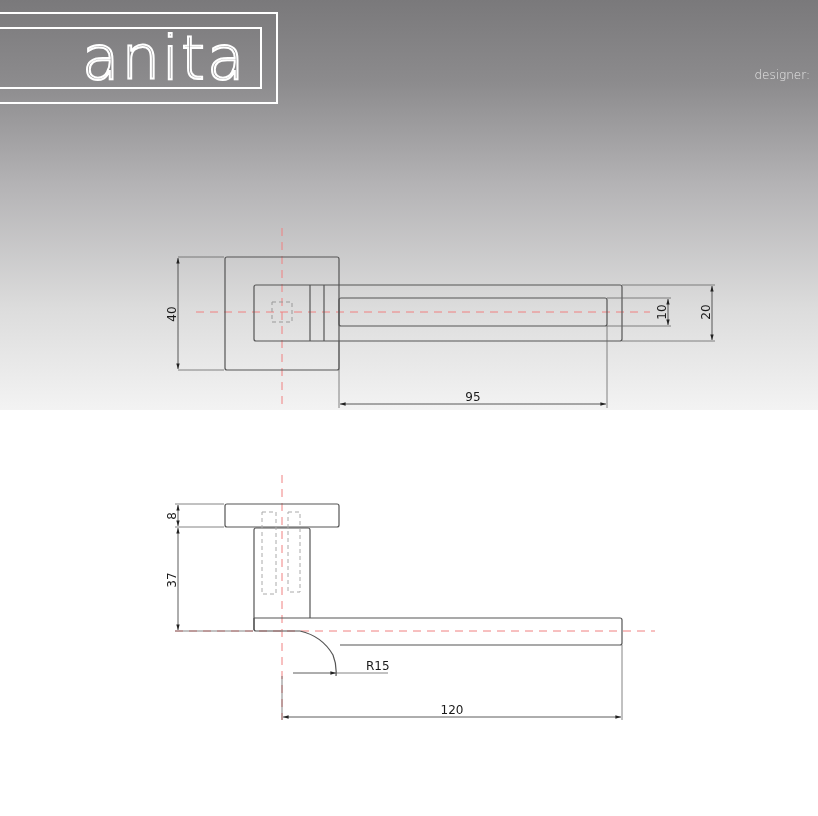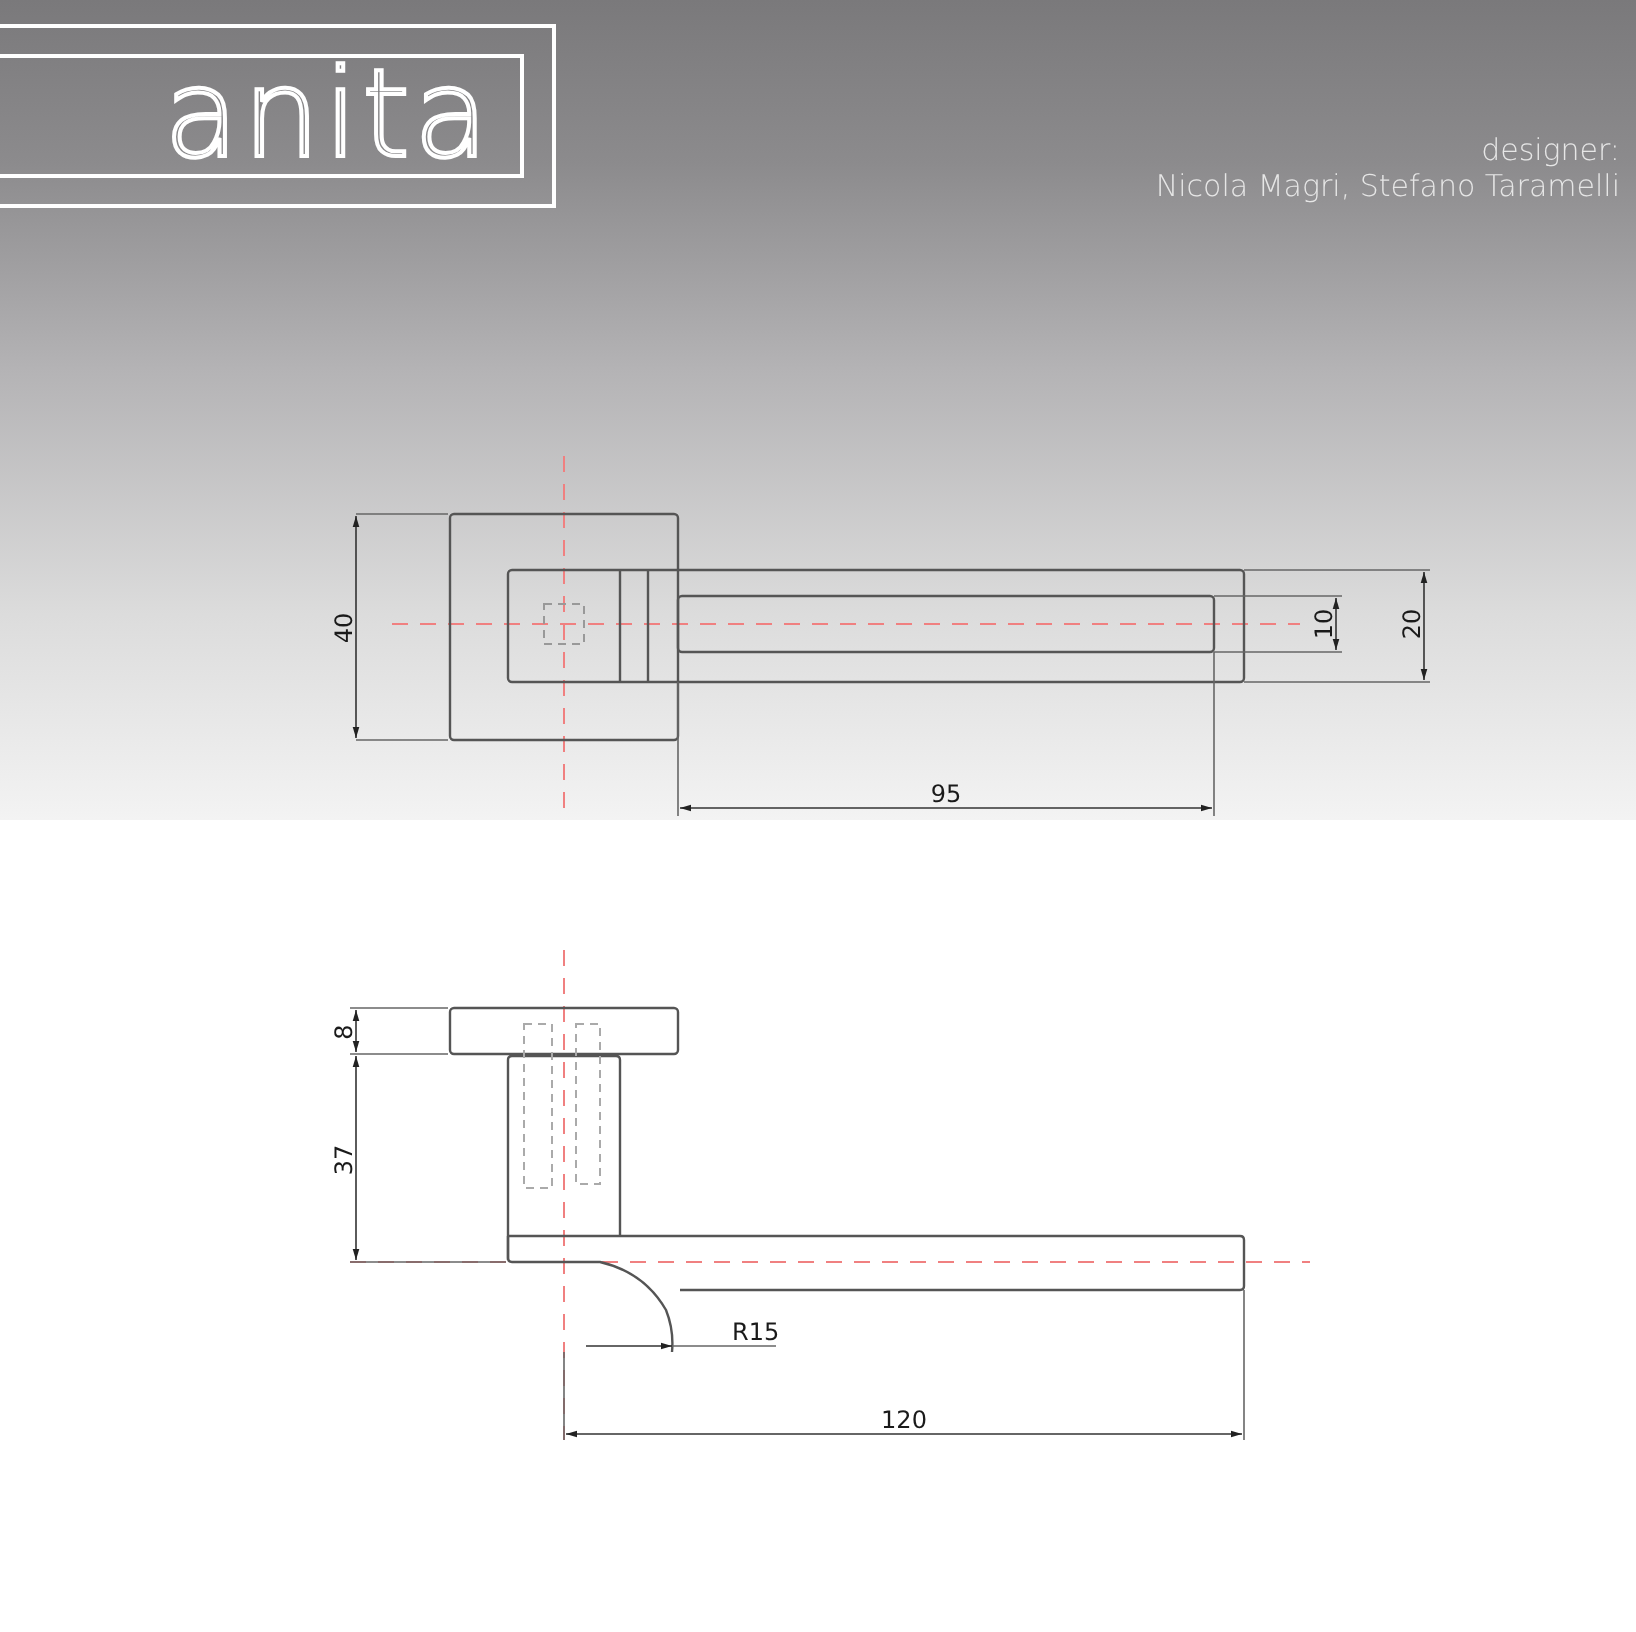--- a/index.html
+++ b/index.html
@@ -21,38 +21,37 @@
       border: 2px solid #ffffff; box-sizing: border-box;
     }
     .logo-text {
       position: absolute; left: 82px; top: 18px; height: 80px;
       font-family: "DejaVu Sans", sans-serif; font-weight: 200;
       font-size: 61px; line-height: 80px; letter-spacing: 2px;
       color: transparent; -webkit-text-stroke: 2px #ffffff;
     }
     .designer {
       position: absolute; right: 8px; top: 66px; text-align: right;
-      color: #e6e6e6; font-size: 15px; line-height: 18px;
+      color: #e6e6e6; font-size: 12px; line-height: 18px;
       font-family: "DejaVu Sans", sans-serif; font-weight: 300;
     }
     svg.drawing { position: absolute; left: 0; top: 0; }
     .dim-text { font-family: "DejaVu Sans", sans-serif; font-size: 12px; fill: #1a1a1a; }
   </style>
 </head>
 <body>
 
 <div class="bg-gradient"></div>
 
 <div class="logo-frame"></div>
 <div class="logo-inner"></div>
 <div class="logo-text">anita</div>
 
 <div class="designer">
   <div>designer:</div>
-  <div>Nicola Magri, Stefano Taramelli</div>
 </div>
 
 <svg class="drawing" width="818" height="816" viewBox="0 0 818 816">
   <defs>
     <marker id="arr" viewBox="0 0 10 10" refX="10" refY="5" markerWidth="7" markerHeight="7" orient="auto-start-reverse">
       <path d="M0,2 L10,5 L0,8 z" fill="#222"></path>
     </marker>
   </defs>
 
   <g>

